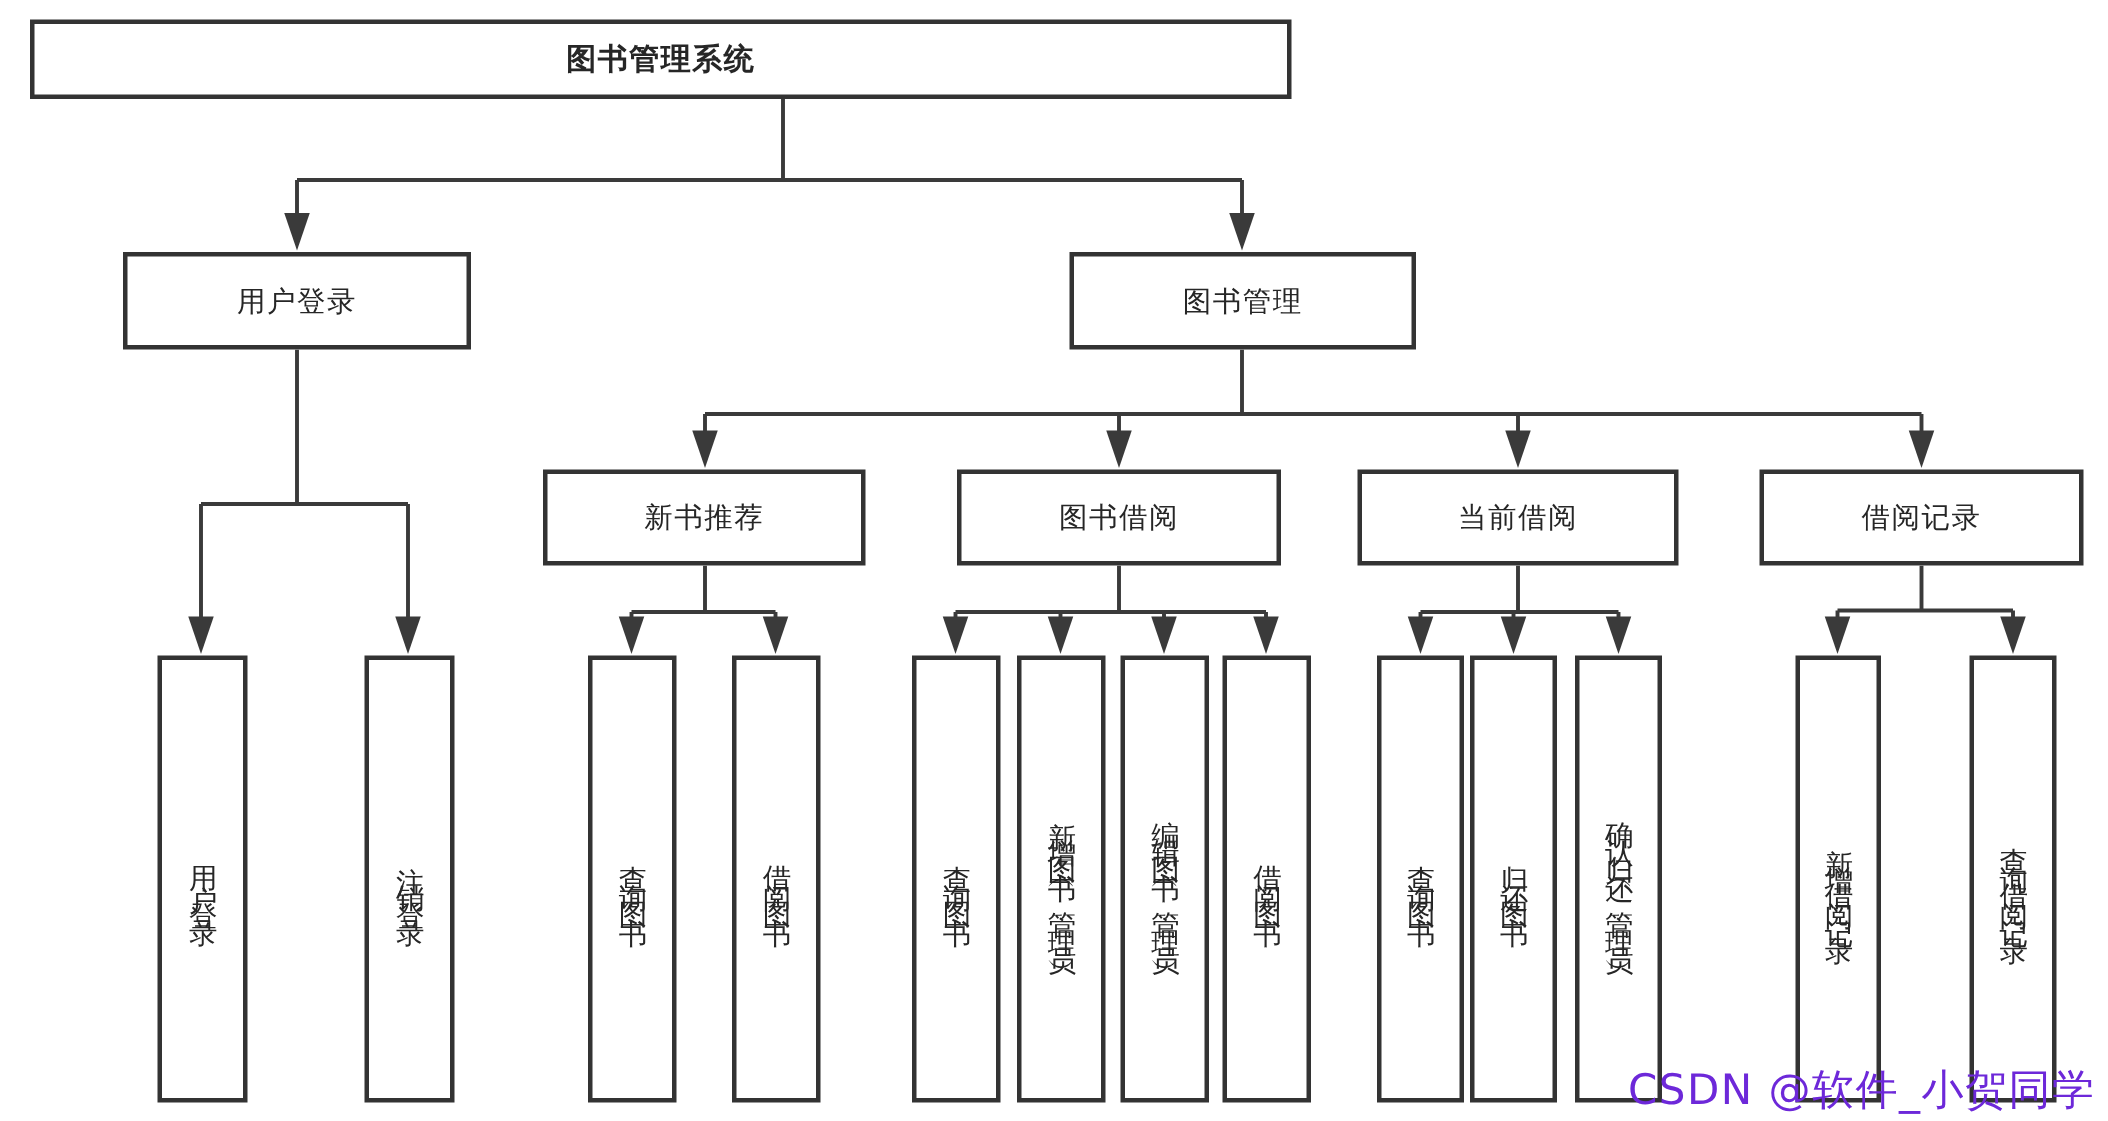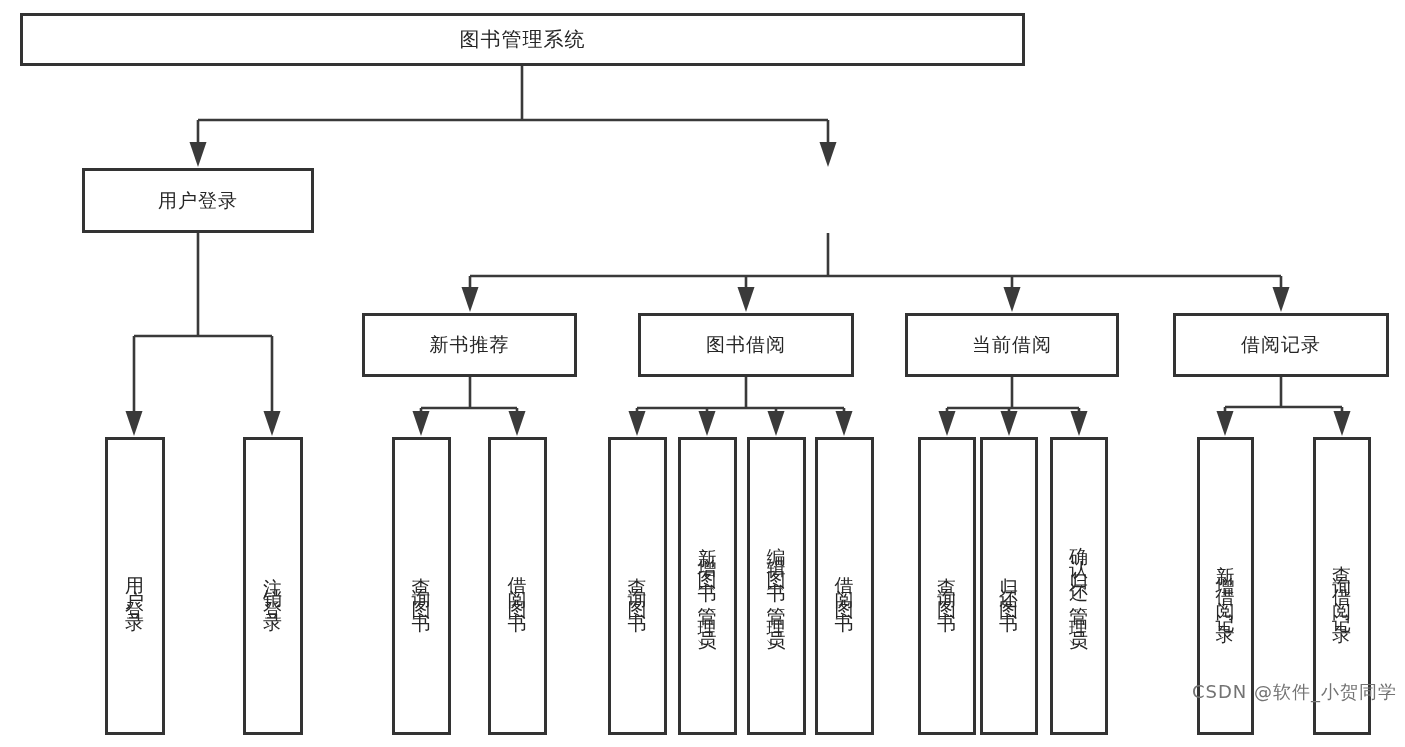--- a/index.html
+++ b/index.html
@@ -37,23 +37,23 @@
     writing-mode: vertical-rl;
     text-orientation: mixed;
     font-size: 19px;
     line-height: 1;
     letter-spacing: 12px;
     white-space: nowrap;
   }
   .watermark {
     position: absolute;
     right: 8px;
-    top: 680px;
-    font-size: 18px;
-    color: #737373;
+    top: 708px;
+    font-size: 28px;
+    color: #6d28d9;
     letter-spacing: 1px;
     white-space: nowrap;
   }
 </style>
 </head>
 <body>
 
 <div class="canvas">
 
   <svg class="connectors" viewBox="0 0 1405 747" xmlns="http://www.w3.org/2000/svg">
@@ -80,26 +80,29 @@
       <polygon points="767.5,411 784.5,411 776,436"></polygon>
       <polygon points="835.5,411 852.5,411 844,436"></polygon>
       <polygon points="938.5,411 955.5,411 947,436"></polygon>
       <polygon points="1000.5,411 1017.5,411 1009,436"></polygon>
       <polygon points="1070.5,411 1087.5,411 1079,436"></polygon>
       <polygon points="1216.5,411 1233.5,411 1225,436"></polygon>
       <polygon points="1333.5,411 1350.5,411 1342,436"></polygon>
     </g>
   </svg>
 
-  <div class="box" style="left:20px; top:13px; width:1005px; height:53px;">
+  <div class="box" style="left:20px; top:13px; width:841px; height:53px;font-weight:bold;">
     <span class="hlabel root-label">图书管理系统</span>
   </div>
 
   <div class="box" style="left:82px; top:168px; width:232px; height:65px;">
     <span class="hlabel">用户登录</span>
+  </div>
+  <div class="box" style="left:713px; top:168px; width:231px; height:65px;">
+    <span class="hlabel">图书管理</span>
   </div>
 
   <div class="box" style="left:362px; top:313px; width:215px; height:64px;">
     <span class="hlabel">新书推荐</span>
   </div>
   <div class="box" style="left:638px; top:313px; width:216px; height:64px;">
     <span class="hlabel">图书借阅</span>
   </div>
   <div class="box" style="left:1173px; top:313px; width:216px; height:64px;">
     <span class="hlabel">借阅记录</span>

